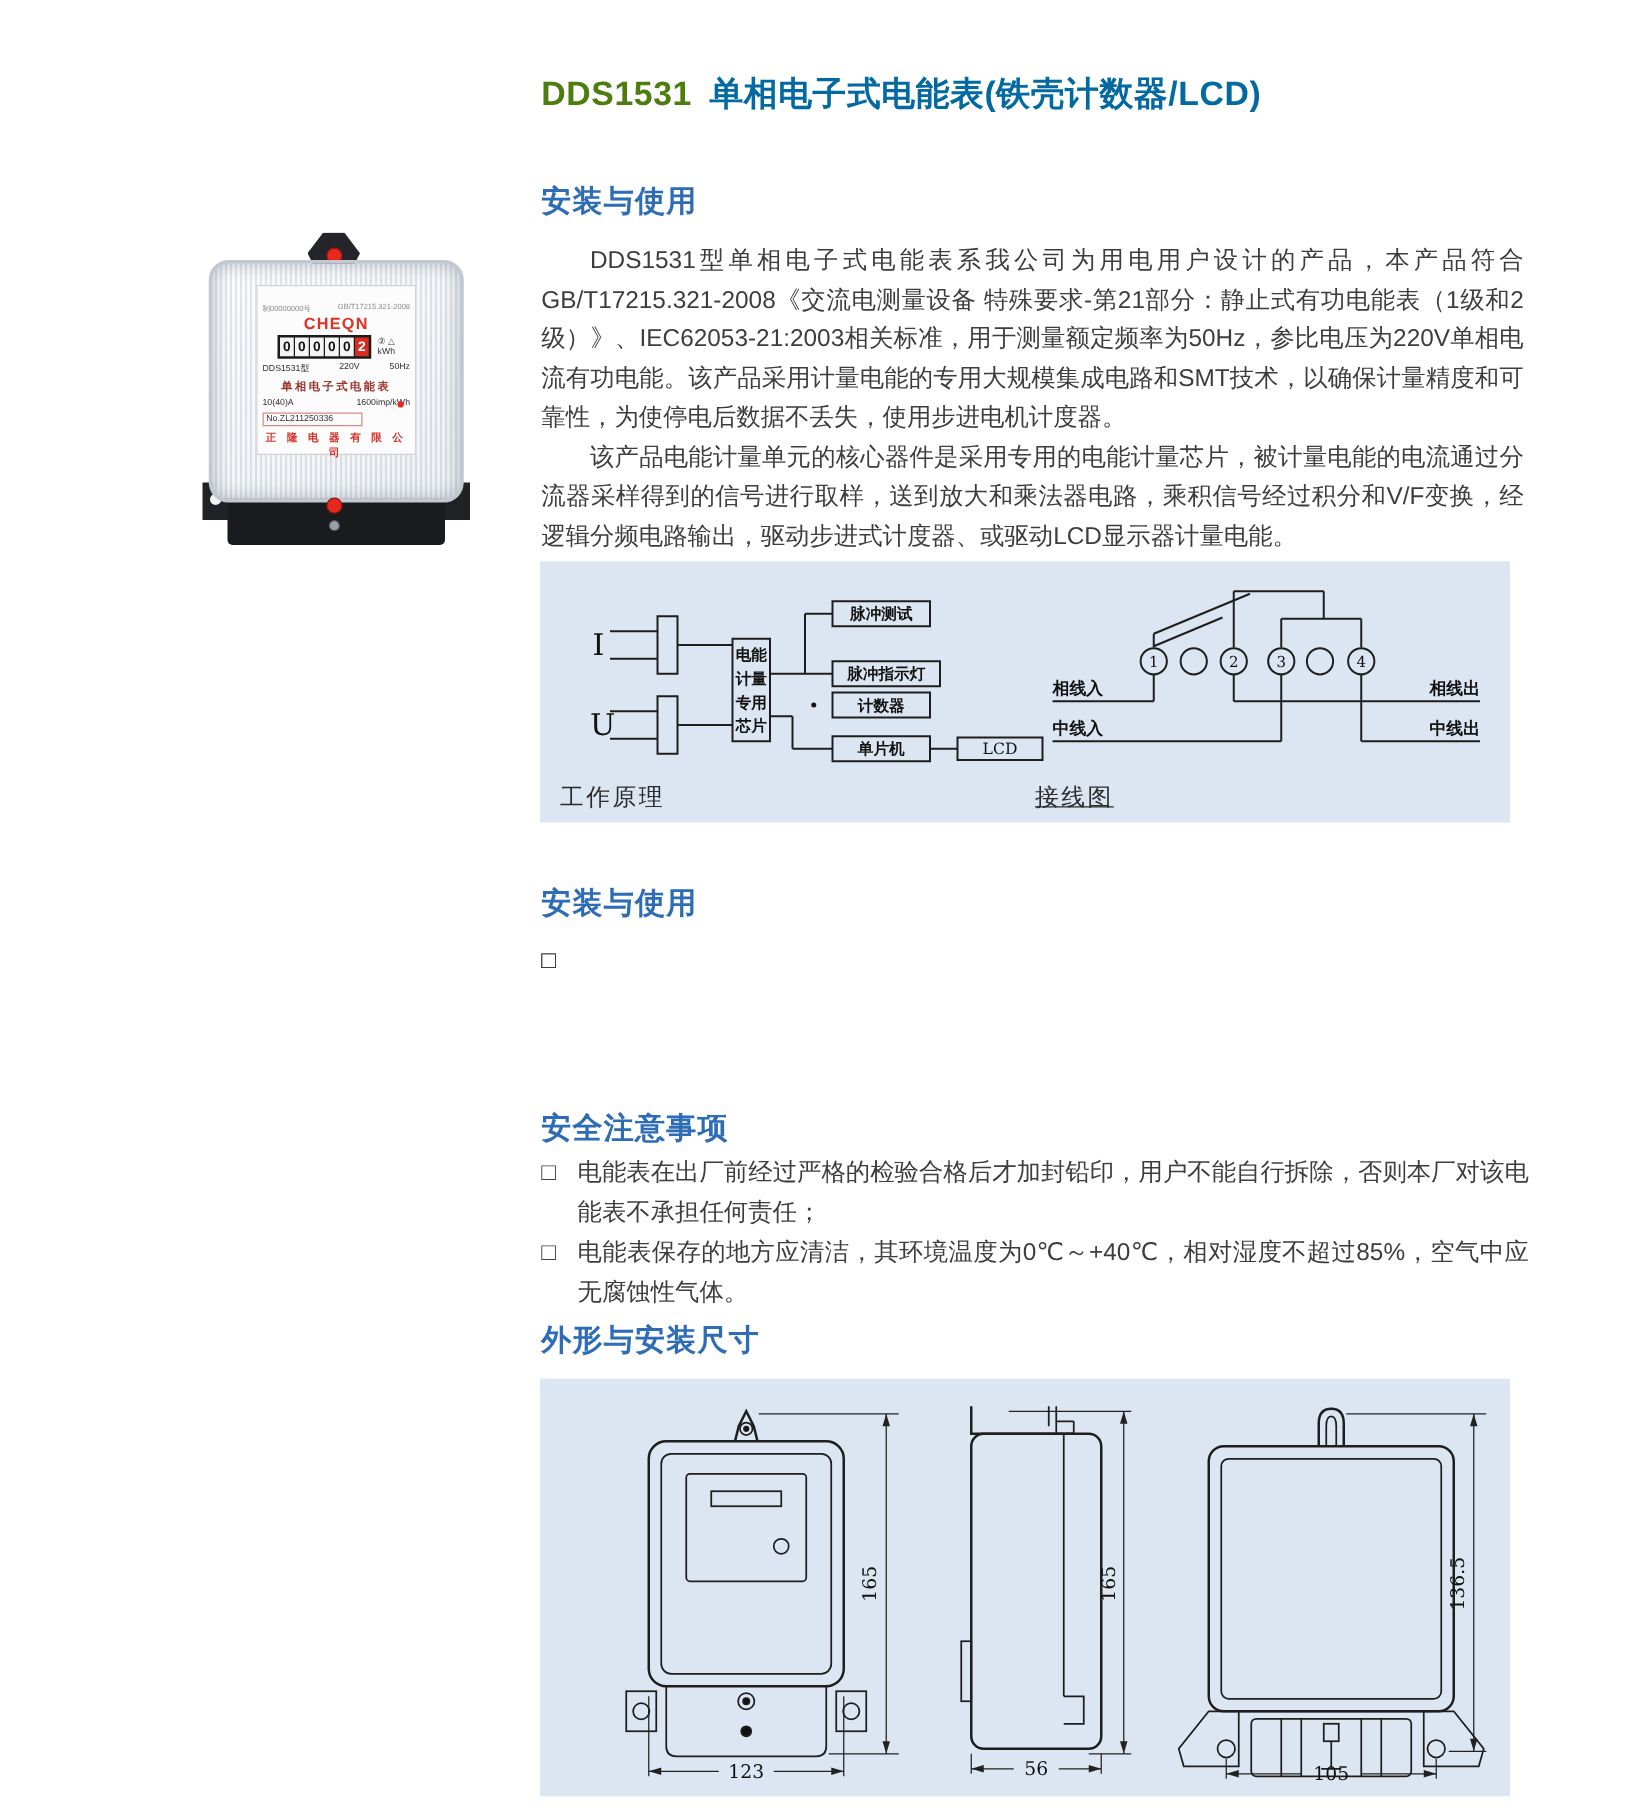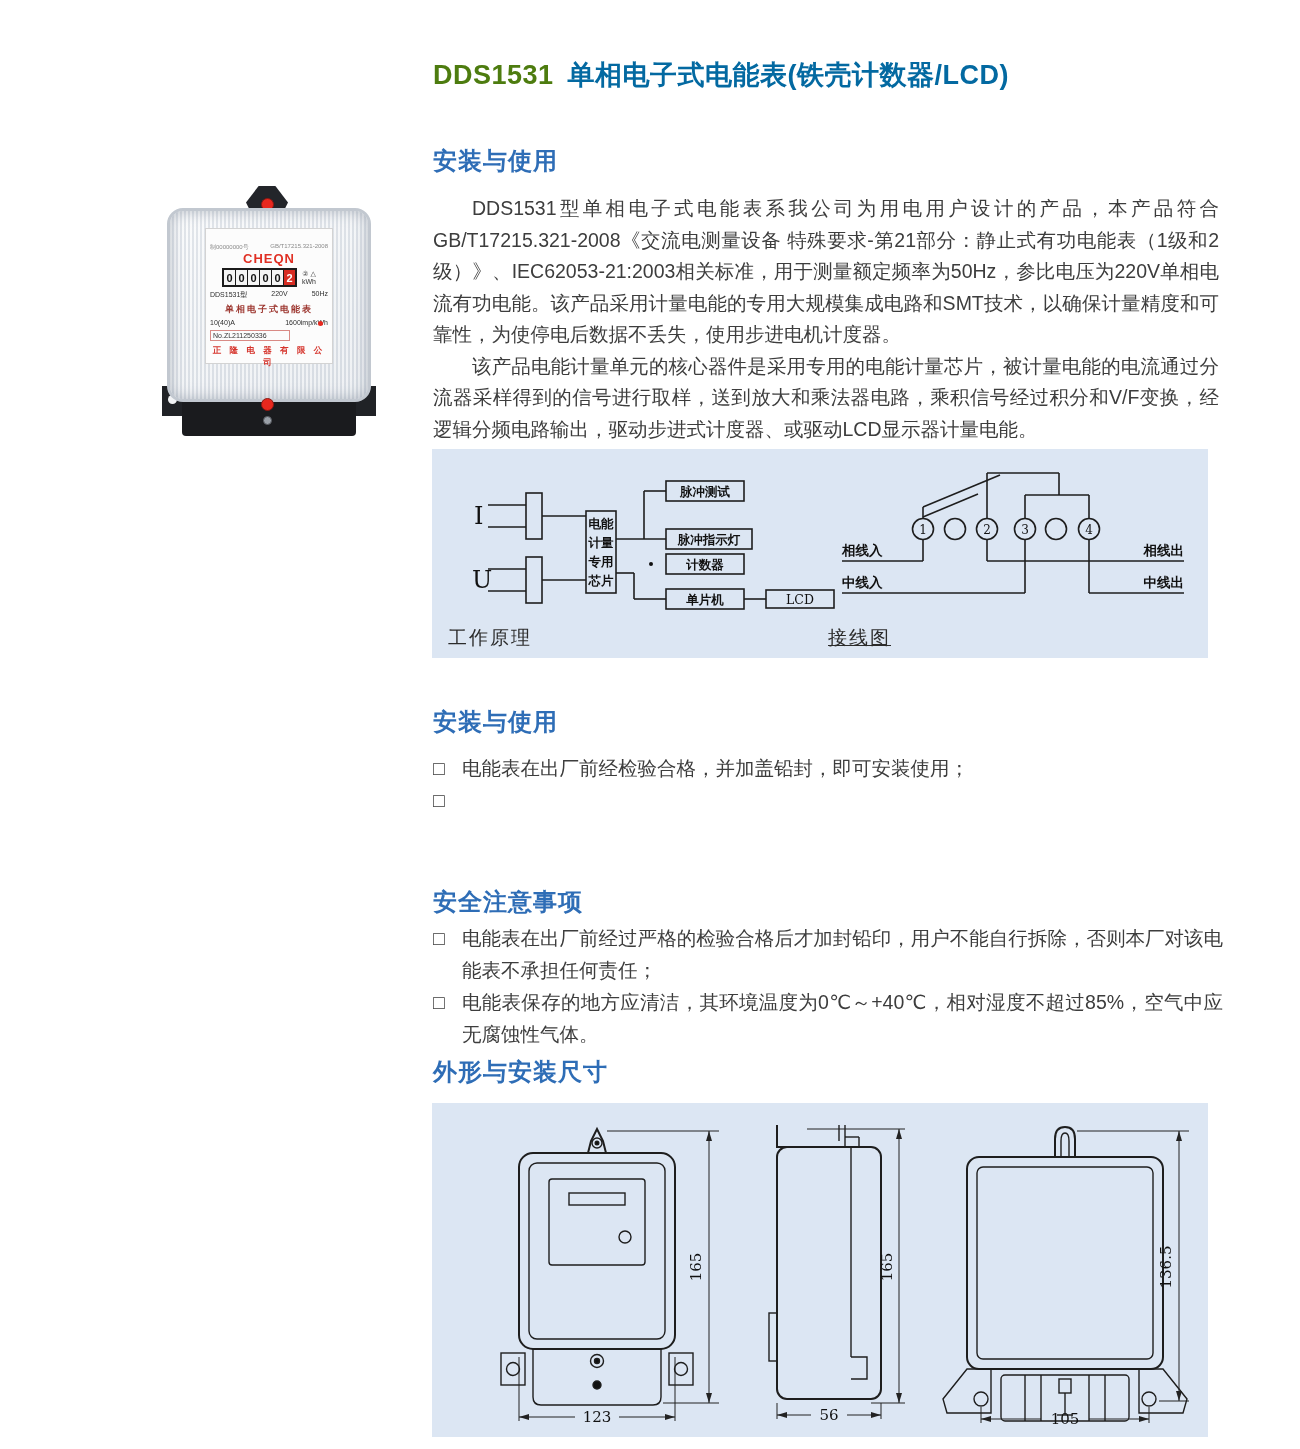--- a/index.html
+++ b/index.html
@@ -213,21 +213,21 @@
       <text x="356" y="94" text-anchor="end">相线出</text>
       <text x="14" y="126">中线入</text>
       <text x="356" y="126" text-anchor="end">中线出</text>
     </g>
   </svg>
   <div class="abs caption" style="left:396px;top:176px;width:370px;text-decoration:underline;">接线图</div>
 </div>
 
 <div class="abs h2" style="left:433px;top:706px;">安装与使用</div>
 <ul class="abs checklist" style="left:433px;top:752px;">
-  <li><span class="bullet">□</span><span>电能表在出厂前经检验合格，并加盖铅封，即可安装使用；</span></li>
+  <li><span class="bullet">□</span></li>
   <li><span class="bullet">□</span></li>
 </ul>
 
 <div class="abs h2" style="left:433px;top:886px;">安全注意事项</div>
 <ul class="abs checklist" style="left:433px;top:922px;">
   <li><span class="bullet">□</span><span>电能表在出厂前经过严格的检验合格后才加封铅印，用户不能自行拆除，否则本厂对该电能表不承担任何责任；</span></li>
   <li><span class="bullet">□</span><span>电能表保存的地方应清洁，其环境温度为0℃～+40℃，相对湿度不超过85%，空气中应无腐蚀性气体。</span></li>
 </ul>
 
 <div class="abs h2" style="left:433px;top:1056px;">外形与安装尺寸</div>

